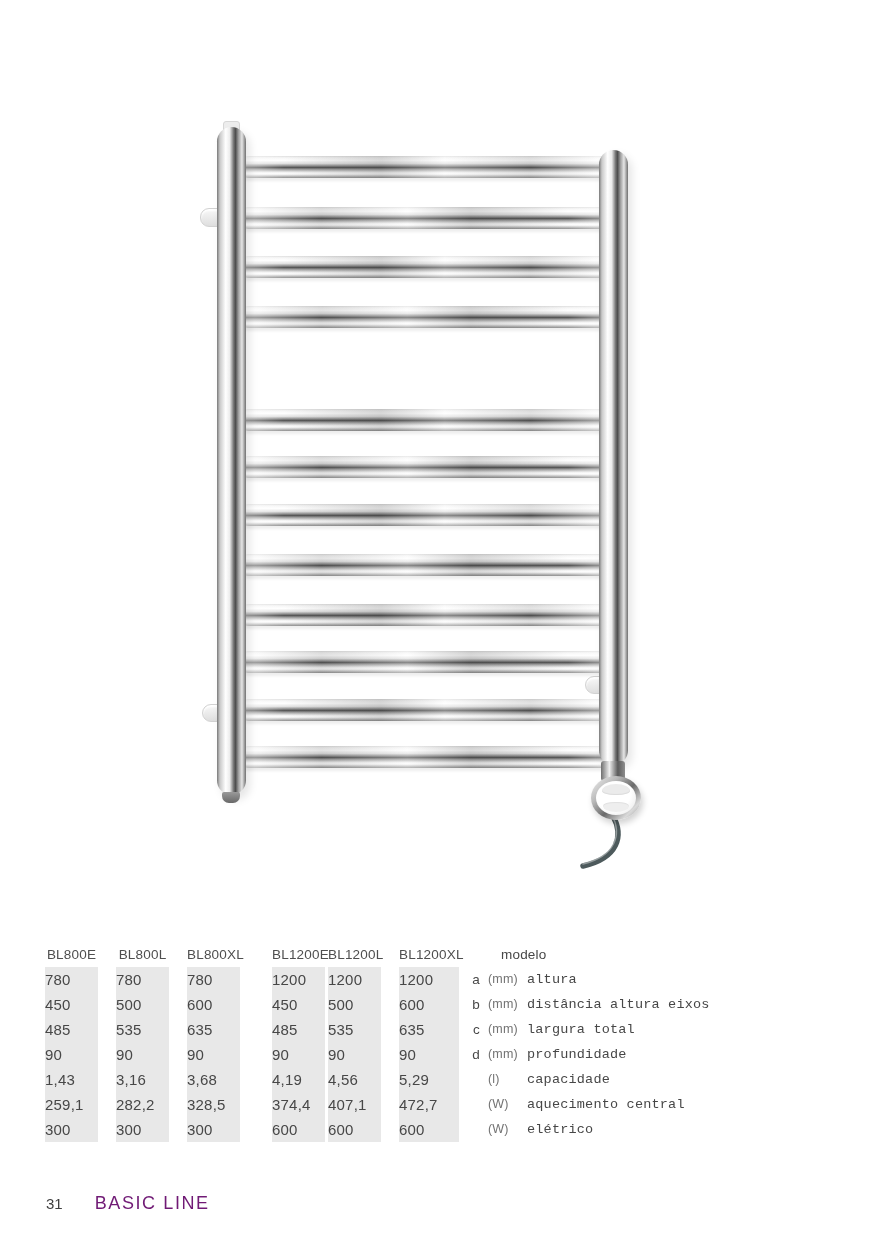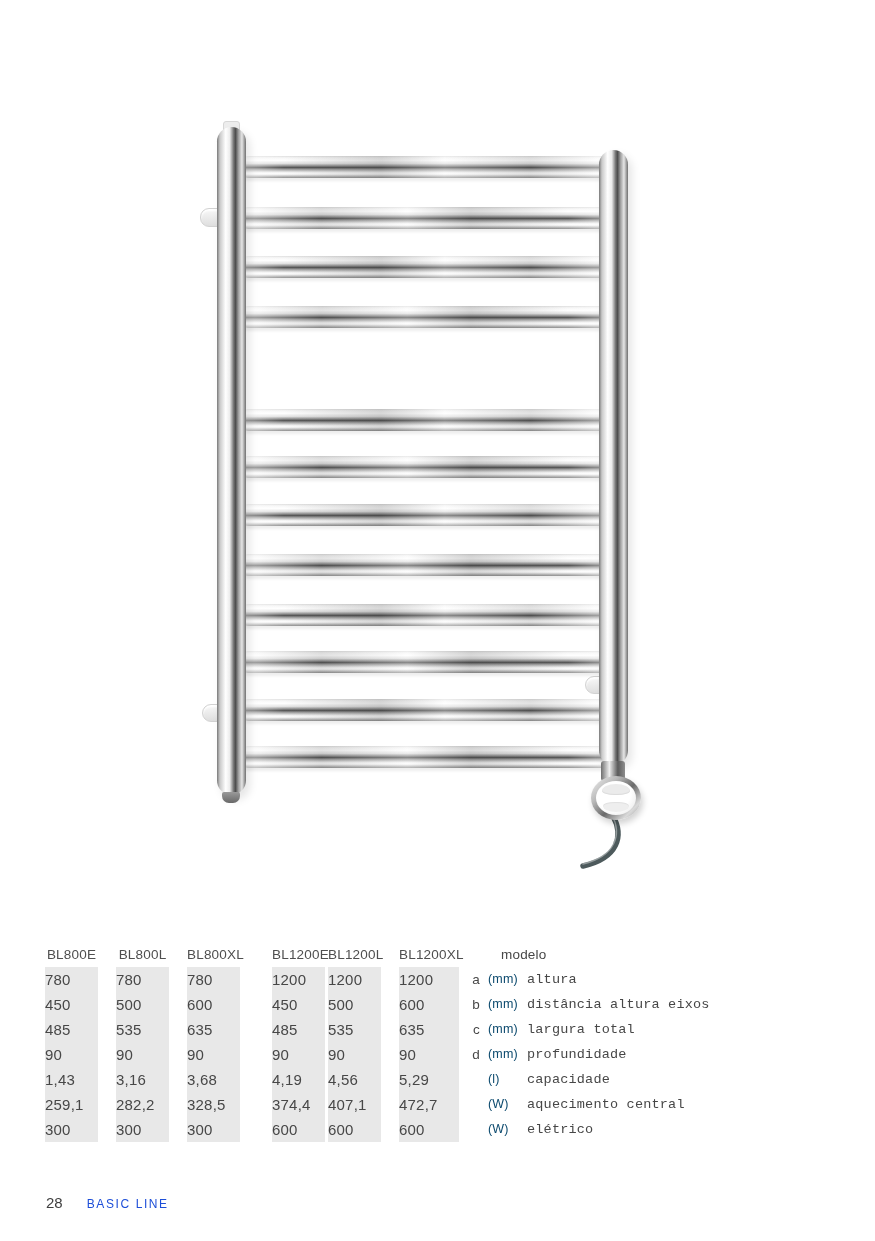--- a/index.html
+++ b/index.html
@@ -102,30 +102,30 @@
     text-align:center;font-size:13.5px;color:#4f4f4f;white-space:nowrap;}
   .hdr.c5{width:60px;}
   .cell{position:absolute;width:53px;height:25px;line-height:25px;
     font-size:15px;}
   .cell.c5{width:60px;}
   .r0{top:23px}.r1{top:48px}.r2{top:73px}.r3{top:98px}
   .r4{top:123px}.r5{top:148px}.r6{top:173px}
   .key{position:absolute;left:413px;width:22px;height:25px;line-height:25px;
     text-align:right;font-size:13.5px;}
   .unit{position:absolute;left:443px;width:42px;height:25px;line-height:25px;
-    text-align:left;font-size:12.5px;color:#0c4a6e;}
+    text-align:left;font-size:12.5px;color:#737373;}
   .lbl{position:absolute;left:482px;height:25px;line-height:25px;
     font-size:13.5px;white-space:nowrap;font-family:Liberation Mono, monospace;}
   .modelo{position:absolute;left:456px;top:0;height:21px;line-height:21px;
     font-size:13.5px;}
 
   
   .footer{position:absolute;left:46px;top:1194px;height:18px;line-height:18px;}
   .page-num{font-size:15px;color:#3f3f3f;}
-  .series{font-size:12px;color:#1d4ed8;letter-spacing:1.6px;margin-left:24px;}
+  .series{font-size:18px;color:#701a75;letter-spacing:1.6px;margin-left:32px;}
 </style>
 </head>
 <body>
 
 <div class="radiator">
   <div class="tube-plug"></div>
   <div class="bracket bracket-tl"></div>
   <div class="bracket bracket-bl"></div>
   <div class="bracket bracket-br"></div>
 
@@ -237,14 +237,14 @@
   <div class="cell c2 r6">300</div>
   <div class="cell c3 r6">600</div>
   <div class="cell c4 r6">600</div>
   <div class="cell c5 r6">600</div>
   <div class="key r6"></div>
   <div class="unit r6">(W)</div>
   <div class="lbl r6">elétrico</div>
 </div>
 
 <div class="footer">
-  <span class="page-num">28</span><span class="series">BASIC LINE</span>
+  <span class="page-num">31</span><span class="series">BASIC LINE</span>
 </div>
 
 </body></html>

